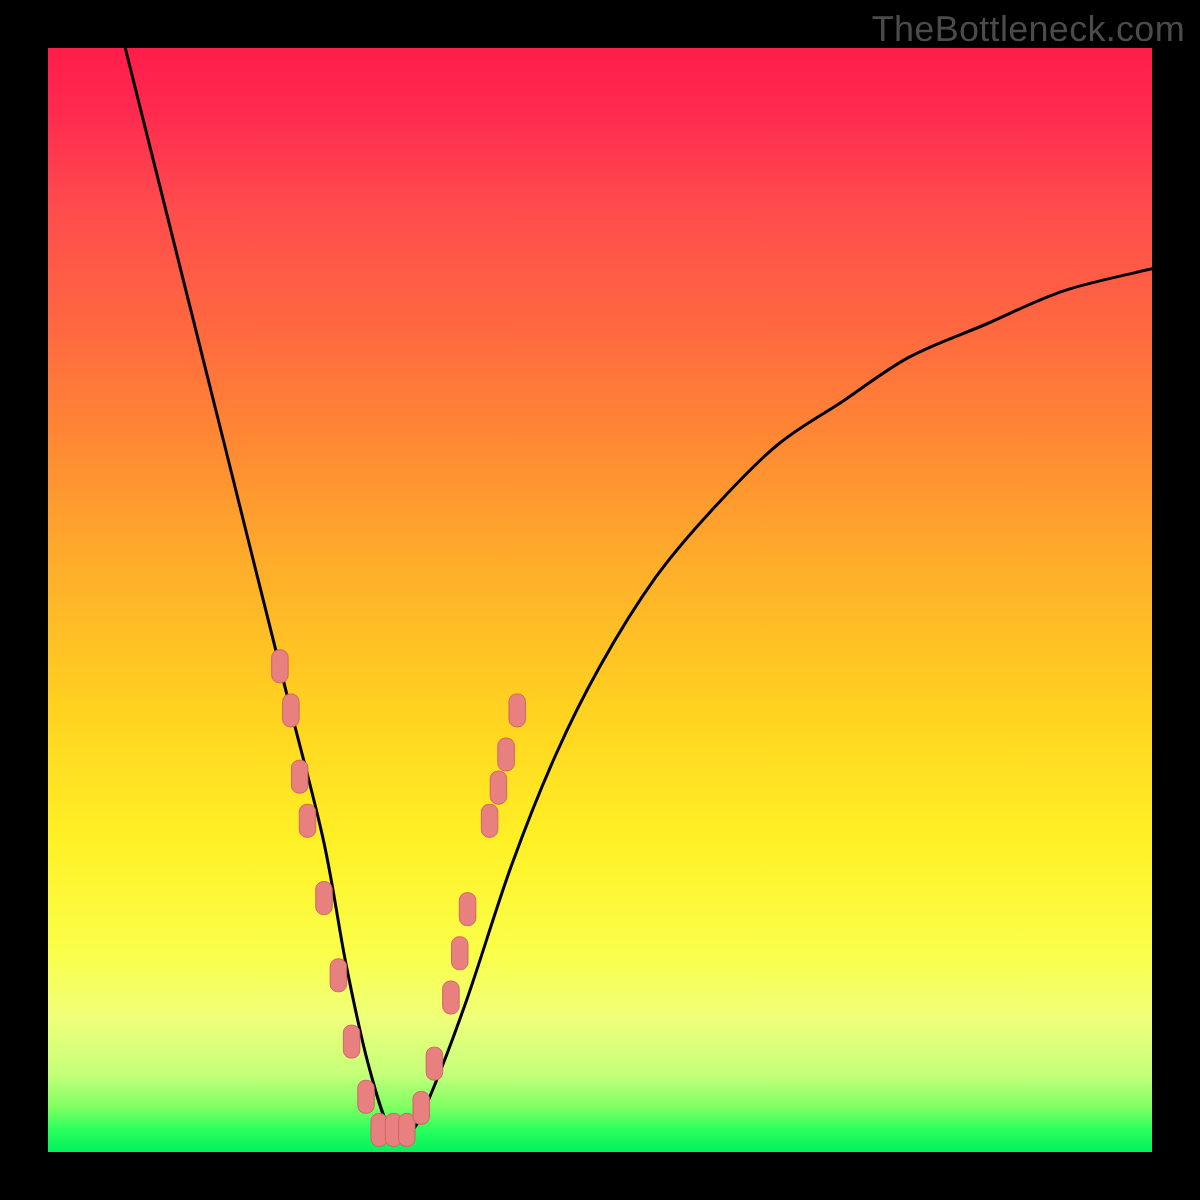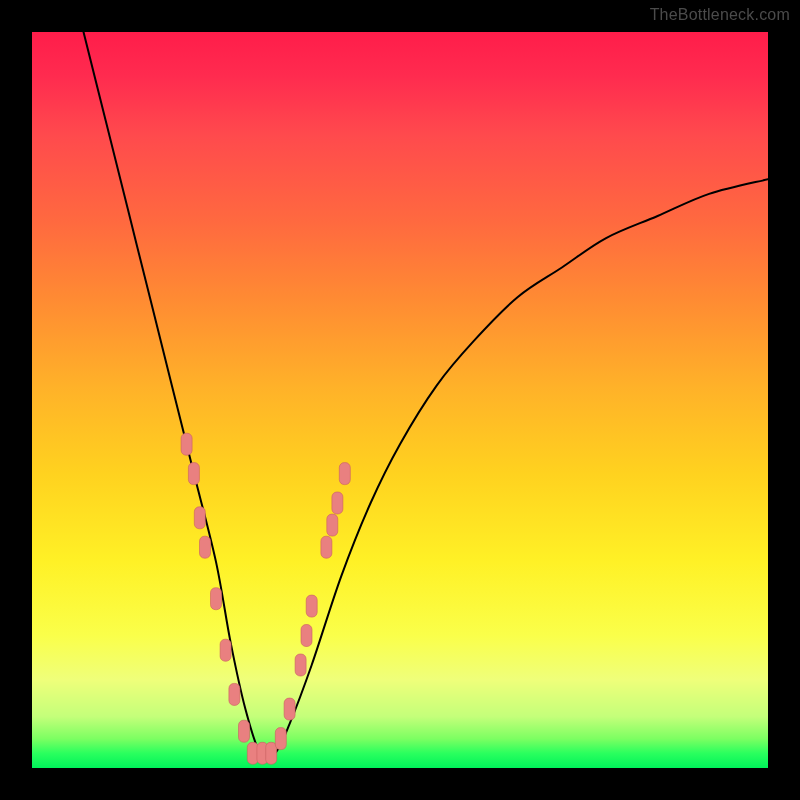--- a/index.html
+++ b/index.html
@@ -42,21 +42,21 @@
       #7dff62 96%,
       #2aff5e 98%,
       #00f25a 100%
     );
   }
   .watermark {
     position: absolute;
     top: 6px;
     right: 10px;
     color: #4b4b4b;
-    font-size: 16px;
+    font-size: 24px;
     font-weight: 500;
     letter-spacing: 0.2px;
     user-select: none;
   }
   svg.curve {
     position: absolute;
     left: 0;
     top: 0;
     width: 736px;
     height: 736px;

